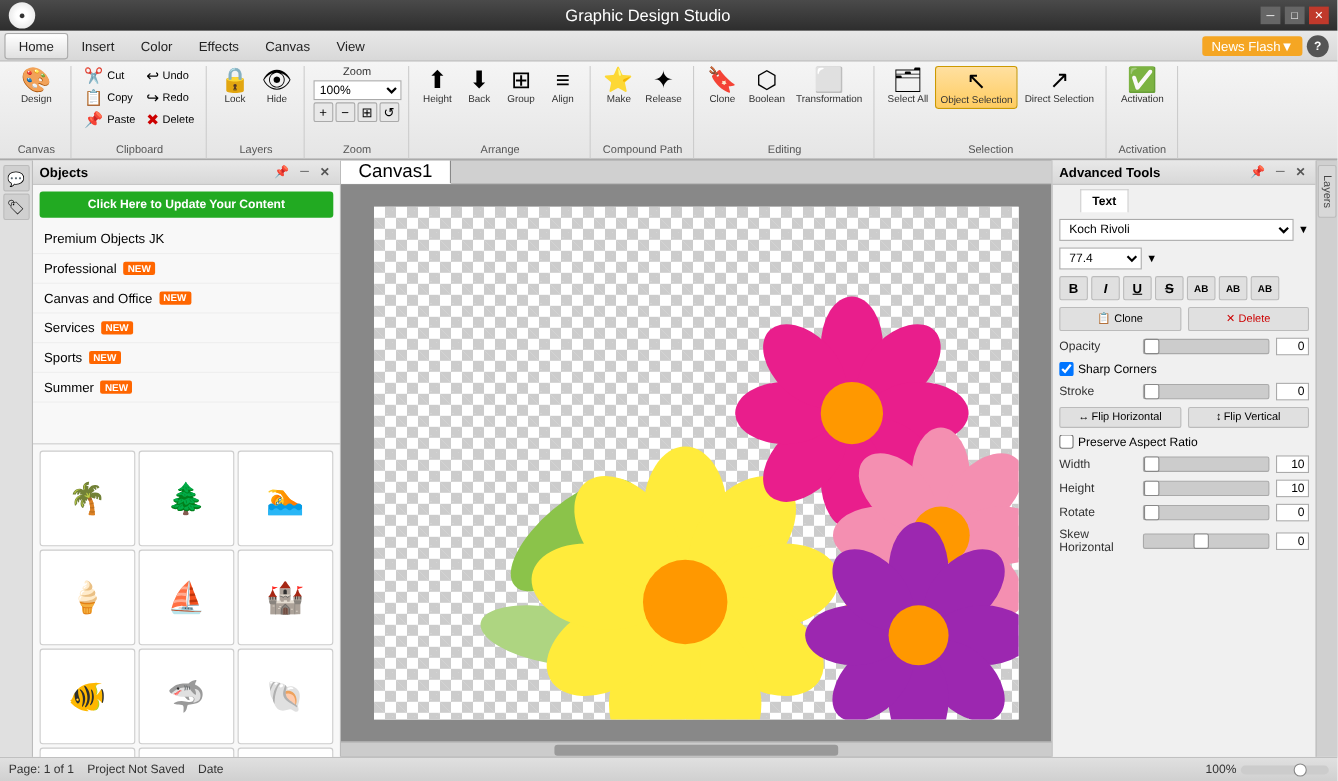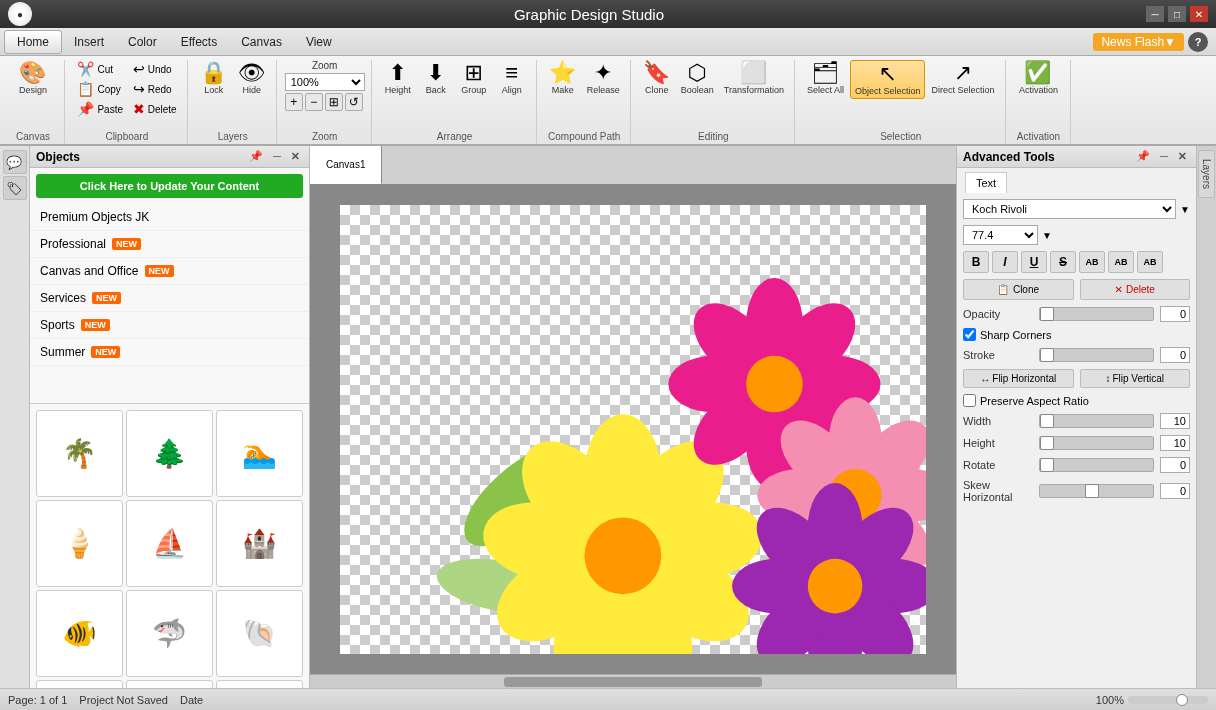--- a/index.html
+++ b/index.html
@@ -212,24 +212,24 @@
       background: #888;
       display: flex;
       flex-direction: column;
     }
     .canvas-tabs {
       background: #d0d0d0;
       display: flex;
       border-bottom: 1px solid #888;
     }
     .canvas-tab {
-      padding: 13px 16px;
+      padding: 0 16px;
       border-right: 1px solid #888;
       cursor: pointer;
-      font-size: 10px;
+      font-size: 17px;
       background: #e8e8e8;
     }
     .canvas-tab.active {
       background: white;
       border-bottom: 1px solid white;
     }
     .canvas-viewport {
       flex: 1;
       position: relative;
       overflow: hidden;
@@ -789,21 +789,21 @@
 
   <div id="right-panel">
     <div class="adv-tools-header">
       <span>Advanced Tools</span>
       <div class="panel-header-controls">
         <span class="panel-header-btn">📌</span>
         <span class="panel-header-btn">─</span>
         <span class="panel-header-btn">✕</span>
       </div>
     </div>
-    <div style="padding: 0 6px 0 2px;">
+    <div style="padding: 0 6px 0 19px; font-weight: bold;">
       <span class="text-tab">Text</span>
     </div>
     <div class="adv-content">
       <div class="font-select-row">
         <select class="font-select">
           <option>Koch Rivoli</option>
         </select>
         <span style="font-size:10px;">▼</span>
       </div>
       <div class="font-select-row">

